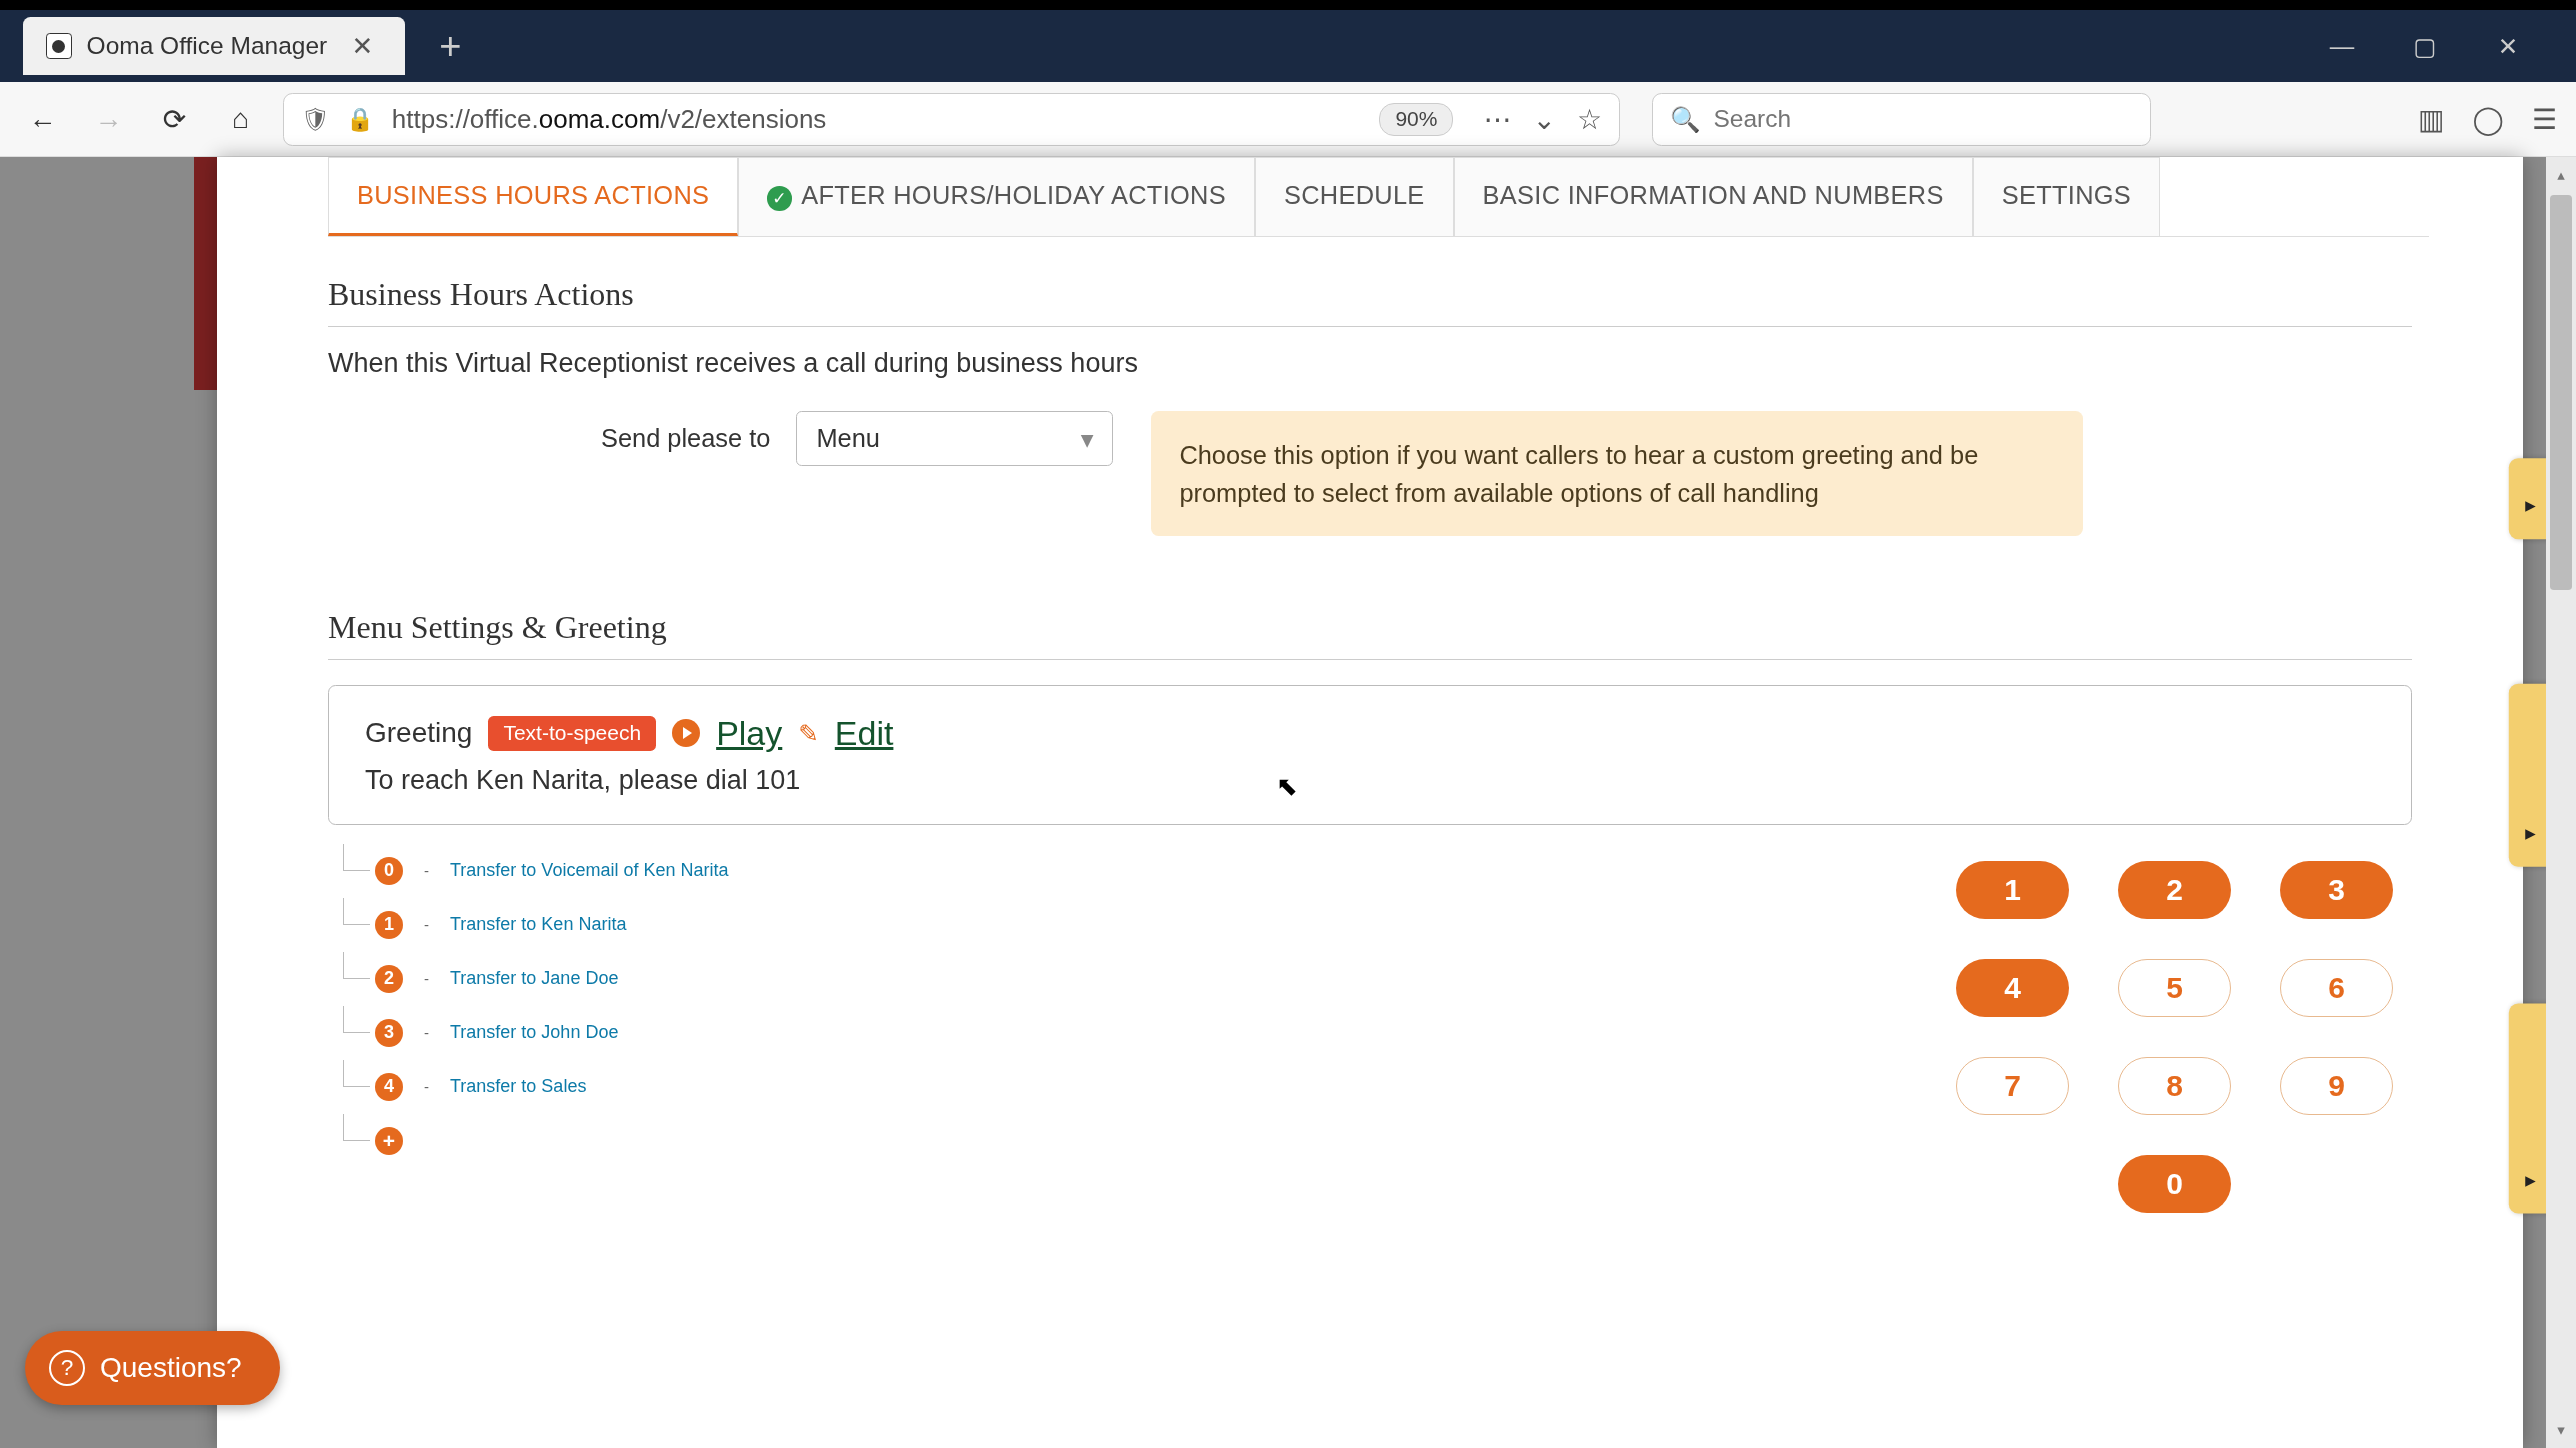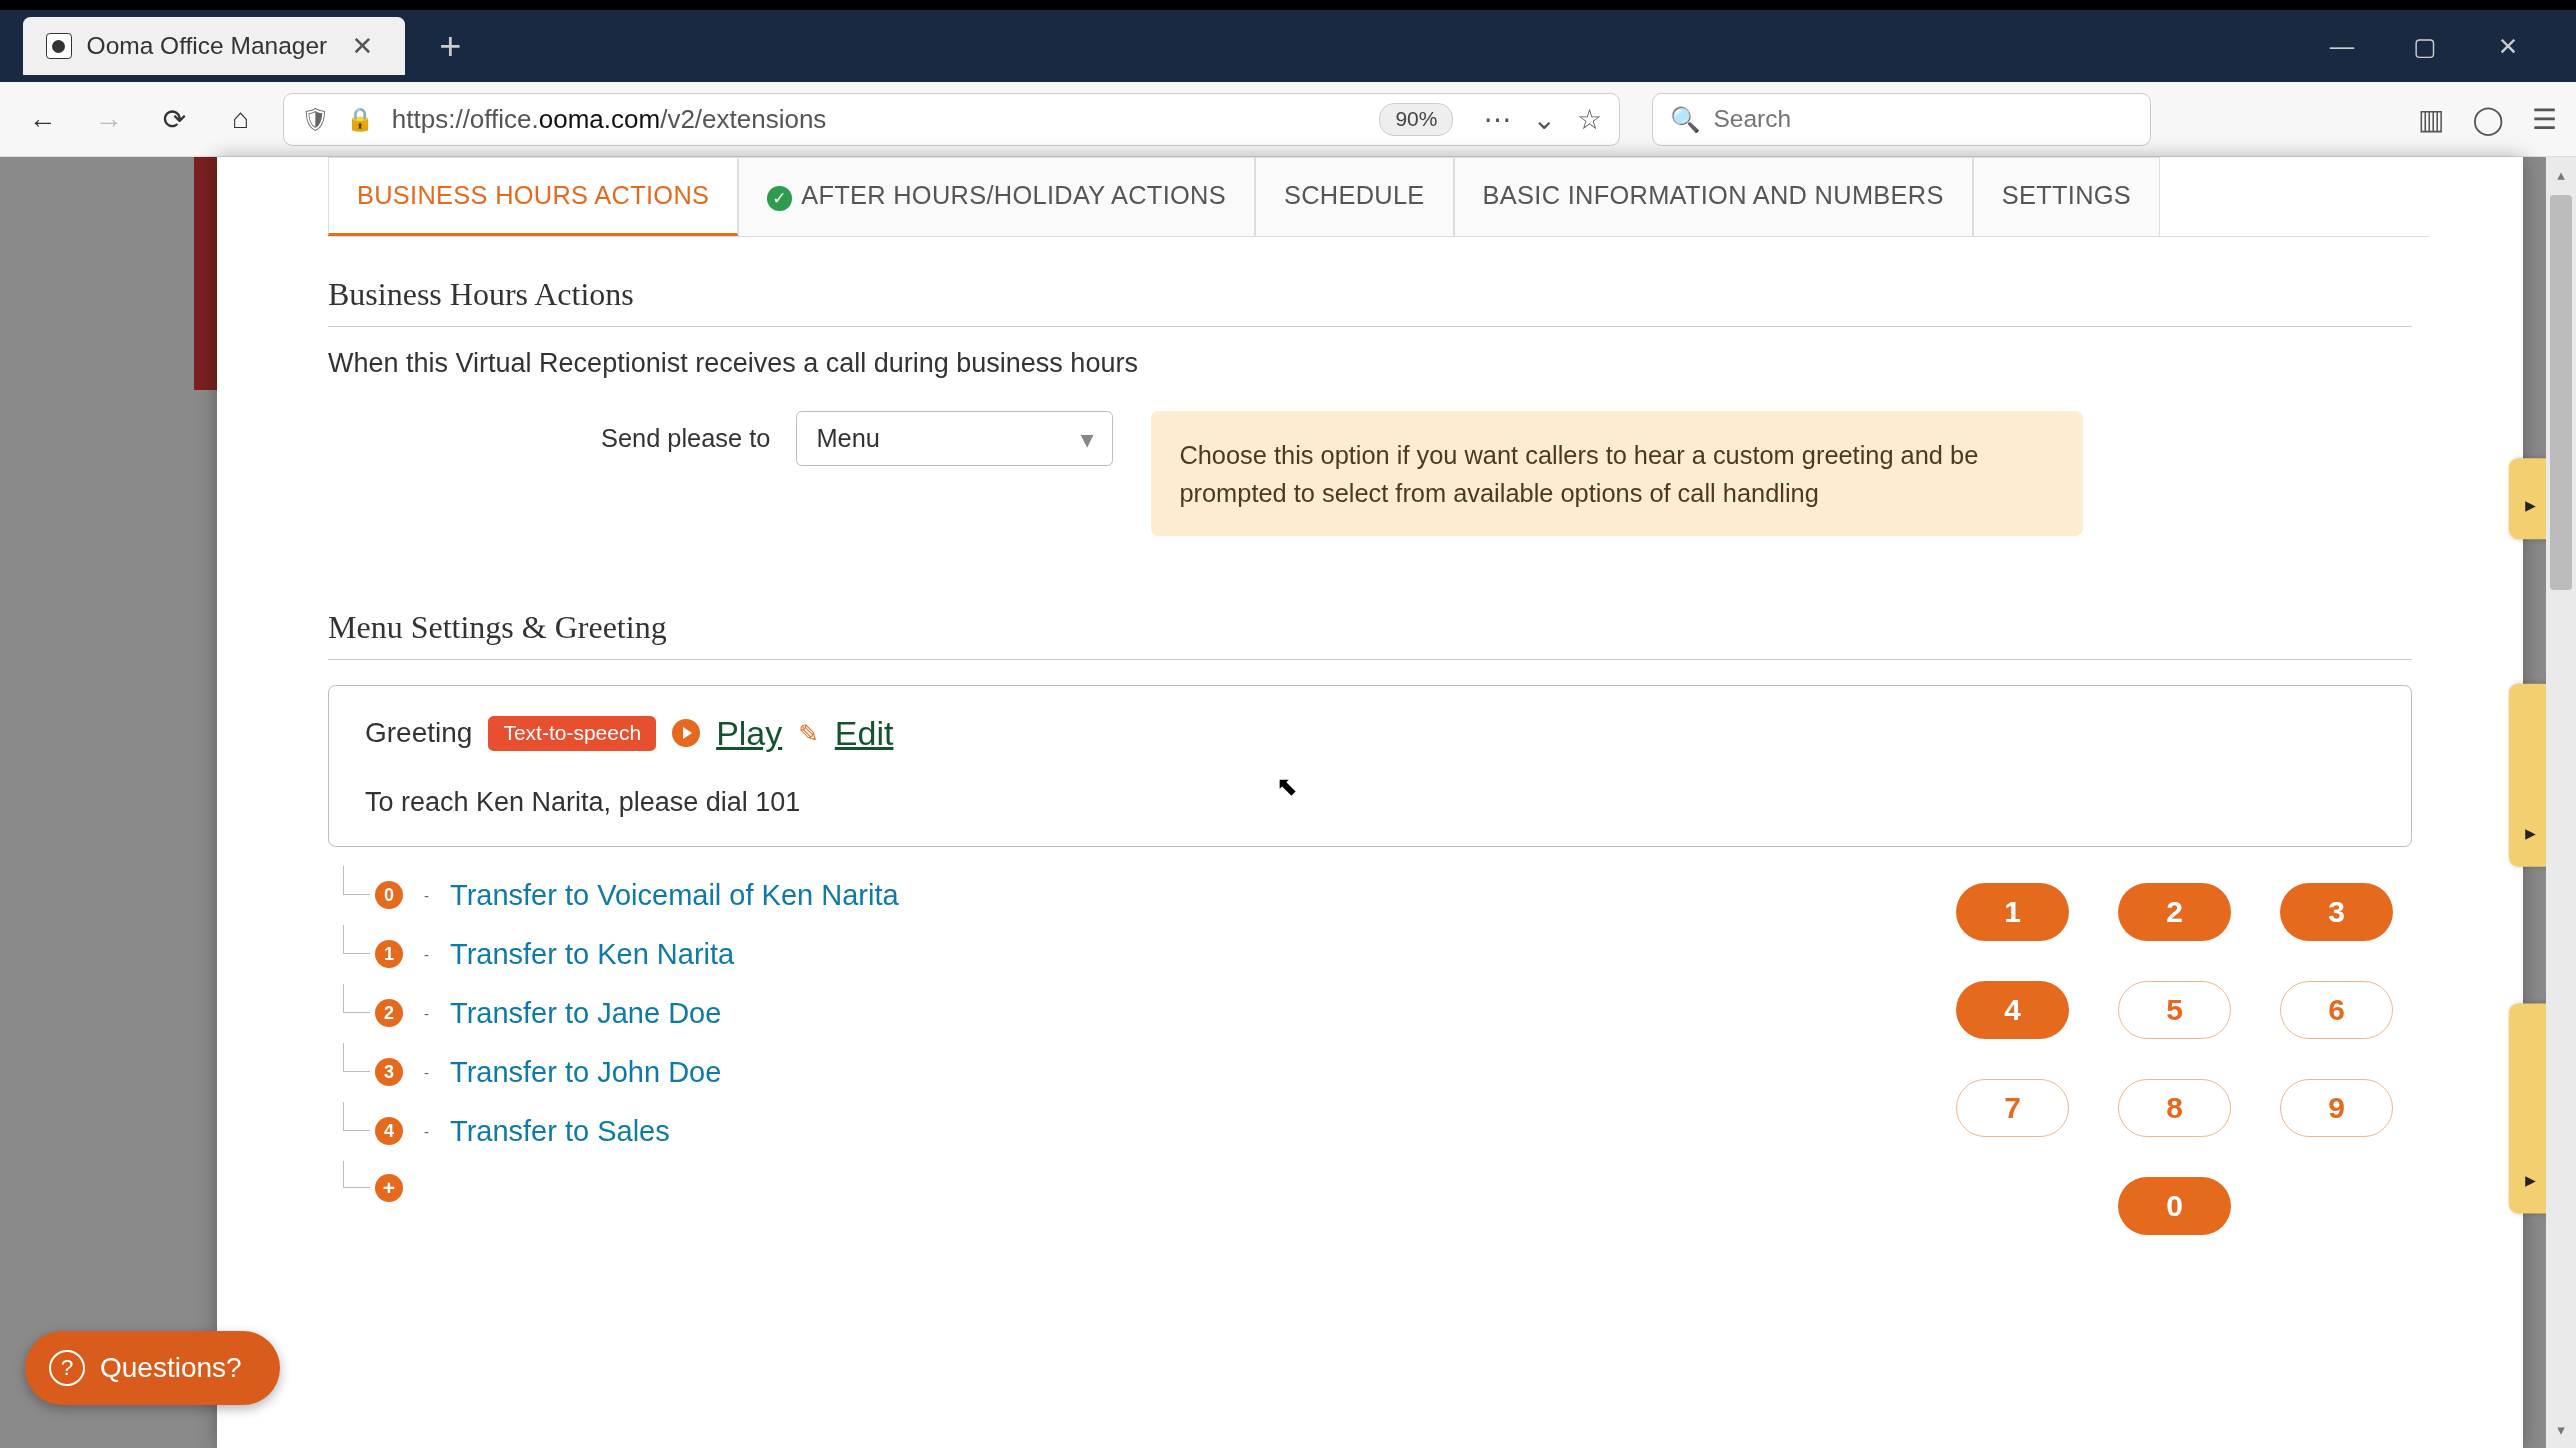--- a/index.html
+++ b/index.html
@@ -56,32 +56,32 @@
 .info-box { flex: 1; background: #fdeccf; border-radius: 7.5px; padding: 24.5px 28px; font-size: 25.4px; color: #4a3b1e; line-height: 1.5; max-width: 932px; }
 
 .greeting-card { border: 0.9px solid #bbb; border-radius: 7.5px; padding: 28px 36px; margin-top: 24.5px; }
 .greeting-head { display: flex; align-items: center; gap: 16px; }
 .greeting-title { font-size: 28px; color: #333; }
 .tts-badge { background: #e84f2e; color: #fff; font-size: 21px; padding: 5.6px 15px; border-radius: 5.6px; }
 .play-ico { width: 28px; height: 28px; background: #e56a1e; border-radius: 50%; display: flex; align-items: center; justify-content: center; }
 .play-ico::after { content: ""; border-left: 9.4px solid #fff; border-top: 6.6px solid transparent; border-bottom: 6.6px solid transparent; margin-left: 2.8px; }
 .glink { color: #14532d; font-size: 34px; text-decoration: underline; cursor: pointer; }
 .edit-ico { color: #e56a1e; font-size: 24.5px; }
-.greeting-text { font-size: 27px; color: #333; margin-top: 34px; }
+.greeting-text { font-size: 27px; color: #333; margin-top: 12px; }
 
 .cursor { position: absolute; left: 1276px; top: 614px; font-size: 26px; pointer-events: none; }
 
 
 .menu-area { display: flex; gap: 56px; margin-top: 19px; }
 .tree { flex: 1; padding-left: 47px; position: relative; }
 .tree-row { display: flex; align-items: center; gap: 21px; padding: 13px 0; position: relative; }
 .tree-row::before { content: ""; position: absolute; left: -32px; top: 0; bottom: 50%; border-left: 1.9px solid #bbb; border-bottom: 1.9px solid #bbb; width: 26px; }
 .num-badge { width: 28px; height: 28px; background: #e56a1e; color: #fff; border-radius: 50%; display: flex; align-items: center; justify-content: center; font-size: 18px; font-weight: bold; }
 .dash { color: #666; }
-.tlink { color: #0d7aa8; font-size: 29px; cursor: pointer; }
+.tlink { color: #0d7aa8; font-size: 18px; cursor: pointer; }
 .plusrow { display: flex; align-items: center; padding: 13px 0; position: relative; }
 .plusrow::before { content: ""; position: absolute; left: -32px; top: 0; bottom: 50%; border-left: 1.9px solid #bbb; border-bottom: 1.9px solid #bbb; width: 26px; }
 .plus-badge { width: 28px; height: 28px; background: #e56a1e; color: #fff; border-radius: 50%; display: flex; align-items: center; justify-content: center; font-size: 21px; font-weight: bold; cursor: pointer; }
 
 .keypad { display: grid; grid-template-columns: repeat(3, 113px); grid-auto-rows: 58px; gap: 40px 49px; margin-right: 19px; align-content: start; padding-top: 17px; }
 .key { border-radius: 32px; display: flex; align-items: center; justify-content: center; font-size: 30px; font-weight: bold; cursor: pointer; }
 .key.filled { background: #e56a1e; color: #fff; }
 .key.outline { background: #fff; color: #e56a1e; border: 1.9px solid #e8b98f; }
 .key0 { grid-column: 2; }
 

